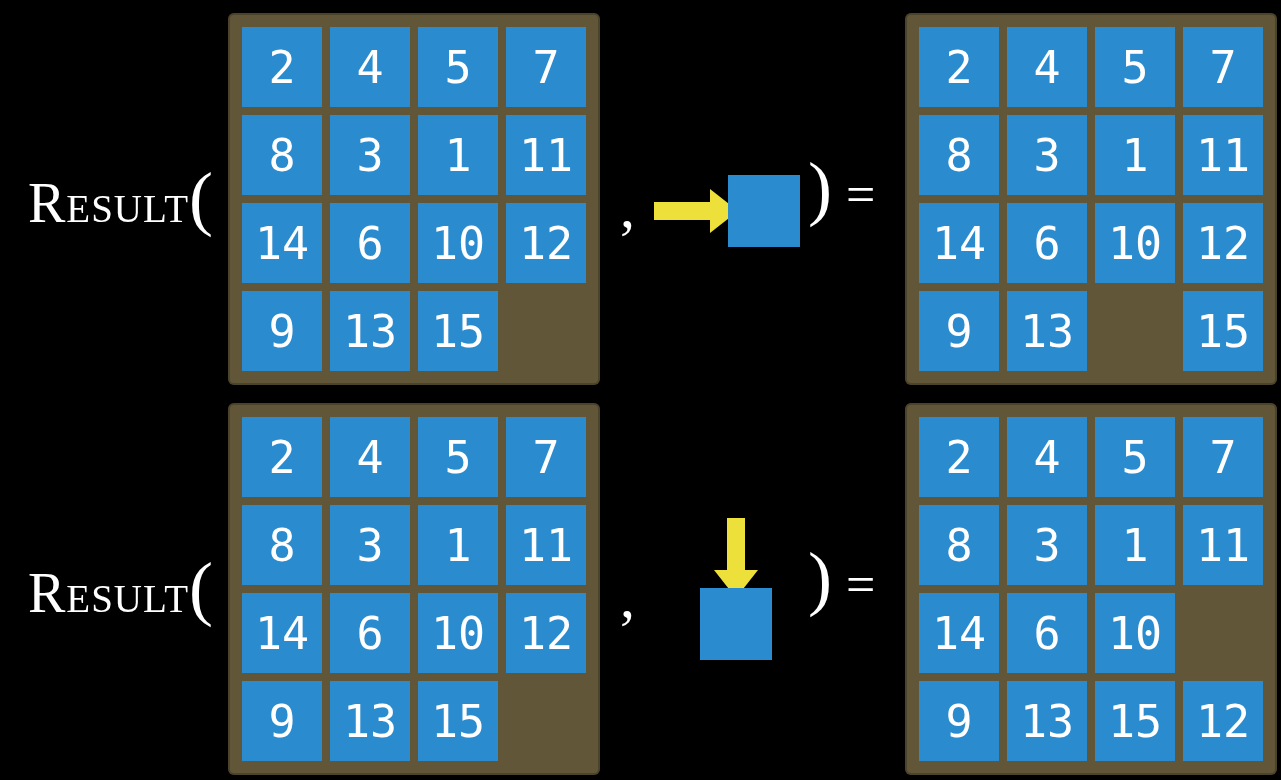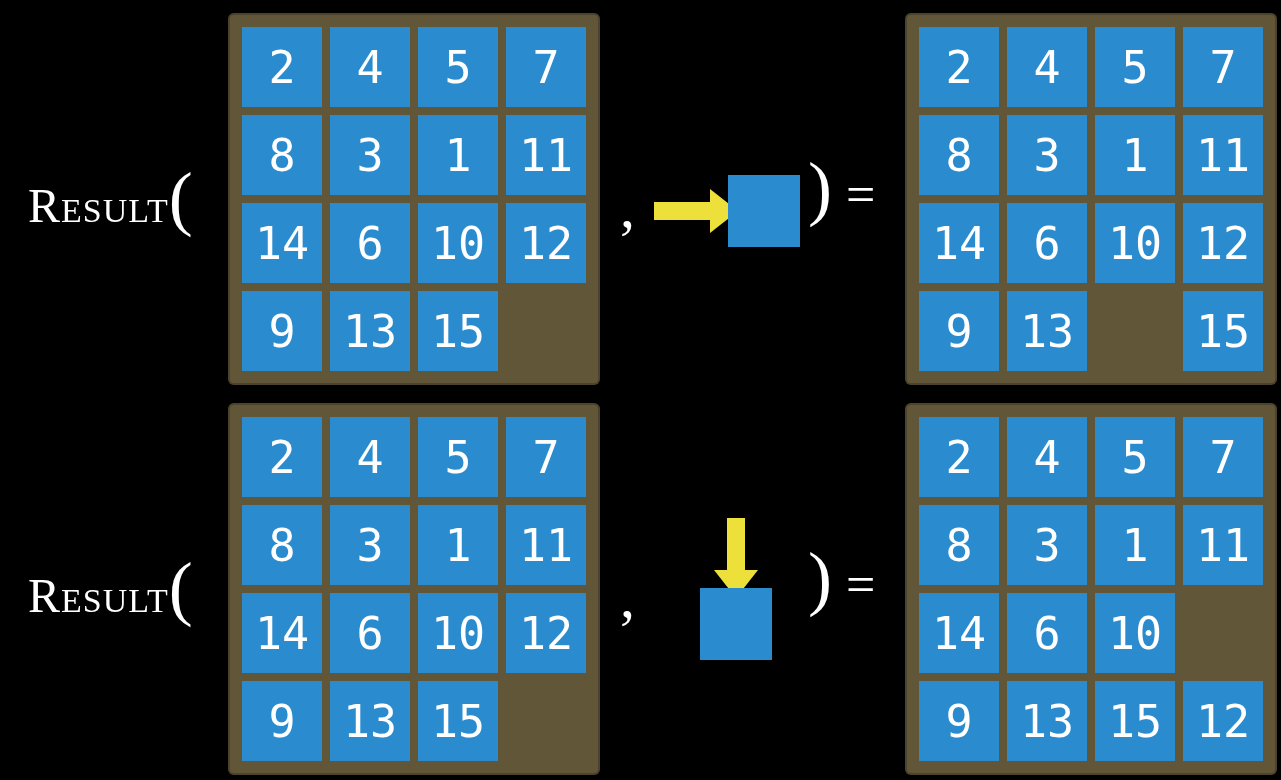--- a/index.html
+++ b/index.html
@@ -10,21 +10,21 @@
     overflow:hidden;
     font-family:"Liberation Serif", serif;
     color:var(--text,#ffffff);
   }
   .abs{position:absolute;}
 
   
   .fn-label{white-space:nowrap;}
   .fn-name{
     font-variant:small-caps;
-    font-size:48px;line-height:60px;
+    font-size:56px;line-height:60px;
     letter-spacing:1px;
     margin-top:8px;
   }
   .big-paren{
     font-size:72px;line-height:60px;
     font-weight:400;
     vertical-align:baseline;
   }
   .comma{font-size:60px;line-height:60px;}
   .closeq{white-space:nowrap;font-size:0;}

